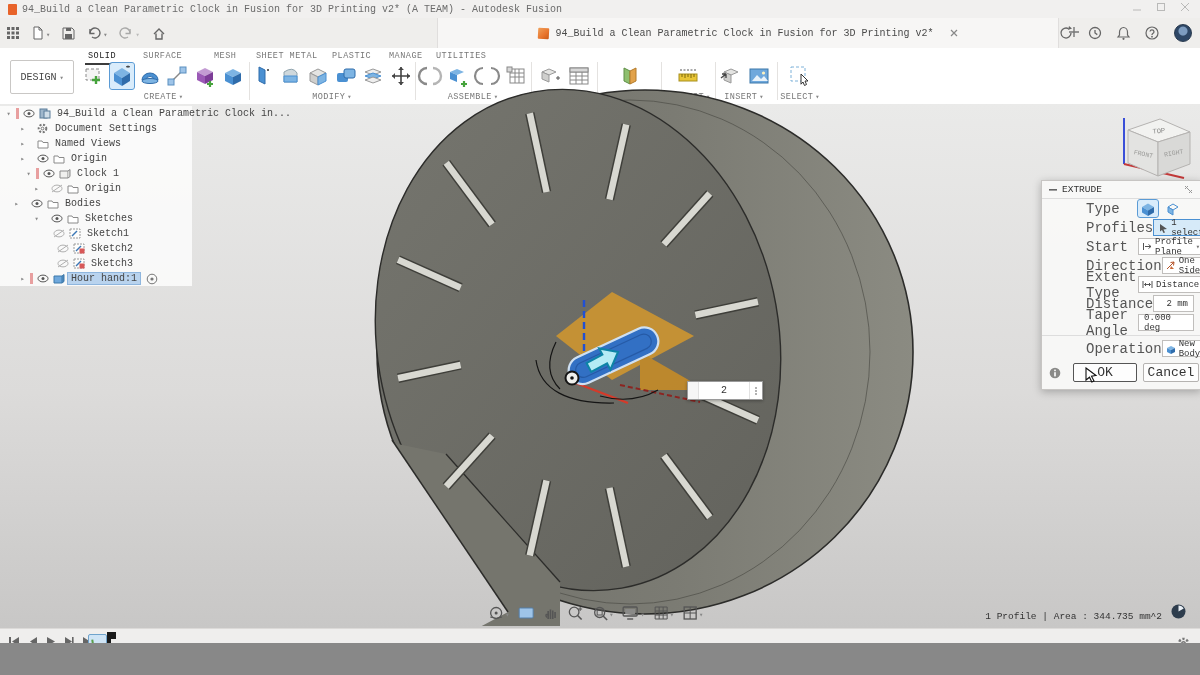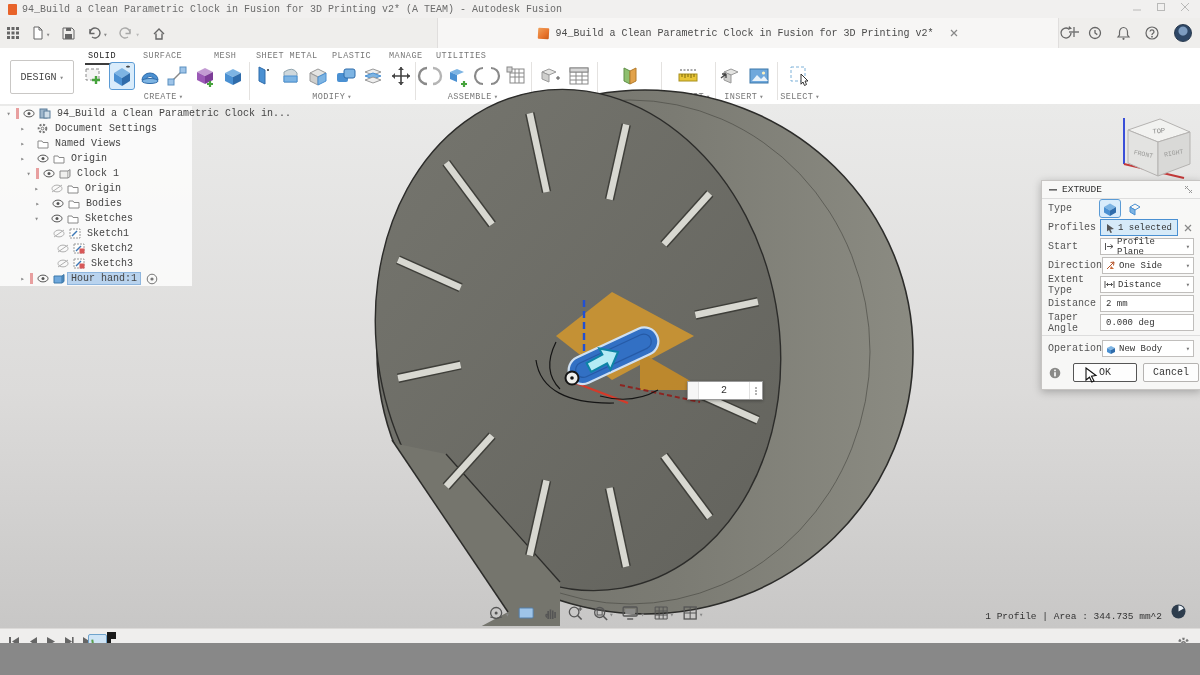--- a/index.html
+++ b/index.html
@@ -56,35 +56,35 @@
   .lab{white-space:nowrap;padding:0 3px;}
   .lab.selected{background:#b9d3ee;outline:1px solid #8fb6de;}
   .tico{flex:0 0 13px;display:flex;justify-content:center;}
   
   .dialog{position:absolute;left:1041px;top:76px;width:158px;background:rgba(248,248,247,.97);
           border:1px solid #c7c5c3;box-shadow:0 2px 8px rgba(0,0,0,.25);font-size:10px;color:#444;}
   .dlg-head{height:17px;display:flex;align-items:center;gap:5px;padding:0 7px;border-bottom:1px solid #ddd;
             font-size:9.5px;color:#333;}
   .dlg-head .grow{flex:1}
   .drow{display:flex;align-items:center;height:19px;padding:0 6px;}
-  .dlabel{flex:0 0 52px;font-size:10px;color:#555;}
+  .dlabel{flex:0 0 52px;font-size:14px;color:#555;margin-left:38px;}
   .dctl{flex:1;display:flex;align-items:center;}
   .dropdown{flex:1;height:15px;background:#fff;border:1px solid #c0bebc;display:flex;align-items:center;
             font-size:9px;color:#333;padding:0 3px;gap:3px;}
   .dropdown .dcaret{margin-left:auto;font-size:7px;color:#777;}
   .dinput{flex:1;height:15px;background:#fff;border:1px solid #c0bebc;display:flex;align-items:center;
-          font-size:9px;color:#333;padding:0 5px;}
+          font-size:9px;color:#333;padding:0 5px;justify-content:flex-end;}
   .chip{display:flex;align-items:center;gap:3px;background:#d6eaf8;border:1px solid #4a90d2;height:15px;
         padding:0 5px;font-size:9px;color:#333;}
   .typebtn{width:20px;height:17px;display:flex;align-items:center;justify-content:center;border-radius:2px;}
   .typebtn.sel{background:#d9ecfb;outline:1px solid #5b9bd5;}
   .dsep{height:1px;background:#ddd;margin:3px 0;}
   .dfoot{display:flex;align-items:center;gap:6px;padding:5px 7px 7px;}
   .btn{height:17px;display:flex;align-items:center;justify-content:center;background:#fdfdfd;
-       font-size:10px;color:#333;border:1px solid #b5b3b1;border-radius:2px;}
+       font-size:13px;color:#333;border:1px solid #b5b3b1;border-radius:2px;}
   .btn.ok{flex:0 0 62px;border:1.5px solid #555;position:relative;}
   .btn.cancel{flex:0 0 54px;}
   
   .viewcube{position:absolute;left:1098px;top:2px;width:100px;height:86px;}
   
   .flin{position:absolute;left:687px;top:277px;width:74px;height:17px;background:#fff;border:1px solid #9a9a9a;
         box-shadow:0 1px 3px rgba(0,0,0,.3);display:flex;align-items:stretch;}
   .flin .cell1{flex:0 0 10px;border-right:1px solid #e2e2e2;background:#f6f6f6;}
   .flin .val{flex:1;display:flex;align-items:center;justify-content:center;font-size:10px;color:#333;}
   .flin .spin{flex:0 0 12px;border-left:1px solid #e2e2e2;display:flex;flex-direction:column;
@@ -647,21 +647,21 @@
               <line x1="1" y1="8" x2="11" y2="1" stroke="#555"></line>
             </svg>
           </span>
         <span class="tico">
             <svg width="12" height="10">
               <path d="M1,2 h4 l1,1.5 h5 v5.5 h-10 z" fill="#fff" stroke="#8a8a8a"></path>
             </svg>
           </span>
         <span class="lab">Origin</span>
       </div>
-      <div class="br-row" style="padding-left:33px">
+      <div class="br-row" style="padding-left:12px">
         <span class="chev">▸</span>
           <span class="nobar"></span>
         <span class="tico">
             <svg width="12" height="9">
               <ellipse cx="6" cy="4.5" rx="5" ry="3.4" fill="none" stroke="#555"></ellipse>
               <circle cx="6" cy="4.5" r="1.5" fill="#555"></circle>
             </svg>
           </span>
         <span class="tico">
             <svg width="12" height="10">

